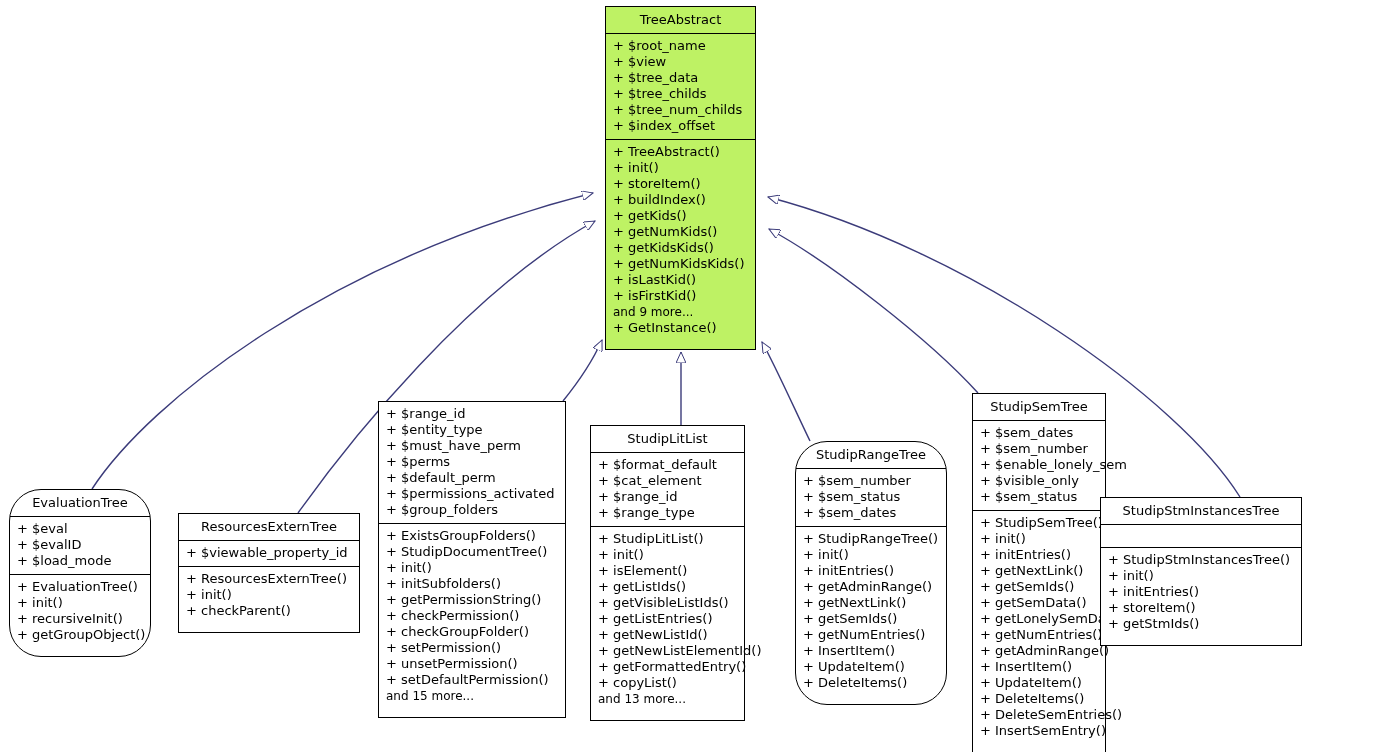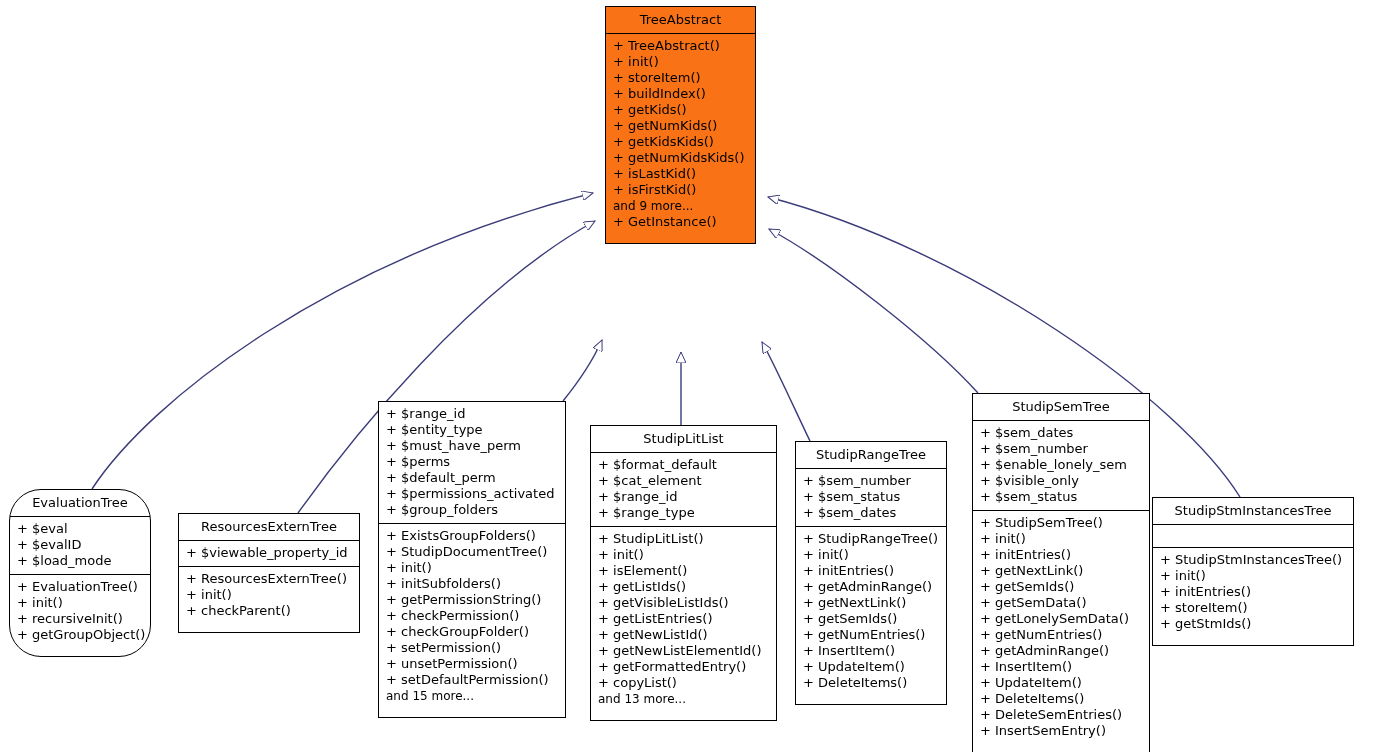--- a/index.html
+++ b/index.html
@@ -26,21 +26,21 @@
     pointer-events: none;
   }
   .uml-class {
     position: absolute;
     box-sizing: border-box;
     border: 1px solid #000000;
     background: #ffffff;
     z-index: 2;
   }
   .uml-class.root {
-    background: #f97316;
+    background: #bef264;
     border: 1px solid #000000;
   }
   .cls-title {
     text-align: center;
     font-size: 13px;
     line-height: 1;
     color: #000000;
     padding: 6px 6px 7px 6px;
     border-bottom: 1px solid #000000;
     white-space: nowrap;
@@ -93,20 +93,28 @@
 
     <path d="M 810,441 C 795,410 775,365 762,342" fill="none" stroke="#3b3b7a" stroke-width="1.4" marker-end="url(#uml-arrow)"></path>
 
     <path d="M 978,393 C 930,340 830,262 769,229" fill="none" stroke="#3b3b7a" stroke-width="1.4" marker-end="url(#uml-arrow)"></path>
 
     <path d="M 1240,497 C 1180,400 970,250 768,197" fill="none" stroke="#3b3b7a" stroke-width="1.4" marker-end="url(#uml-arrow)"></path>
   </svg>
 
 <div class="uml-class root" style="left: 605px; top: 6px; width: 151px;">
       <div class="cls-title">TreeAbstract</div>
+      <div class="cls-attrs">
+        <div class="member">+ $root_name</div>
+        <div class="member">+ $view</div>
+        <div class="member">+ $tree_data</div>
+        <div class="member">+ $tree_childs</div>
+        <div class="member">+ $tree_num_childs</div>
+        <div class="member">+ $index_offset</div>
+      </div>
       <div class="cls-ops">
         <div class="member">+ TreeAbstract()</div>
         <div class="member">+ init()</div>
         <div class="member">+ storeItem()</div>
         <div class="member">+ buildIndex()</div>
         <div class="member">+ getKids()</div>
         <div class="member">+ getNumKids()</div>
         <div class="member">+ getKidsKids()</div>
         <div class="member">+ getNumKidsKids()</div>
         <div class="member">+ isLastKid()</div>
@@ -157,21 +165,21 @@
         <div class="member">+ initSubfolders()</div>
         <div class="member">+ getPermissionString()</div>
         <div class="member">+ checkPermission()</div>
         <div class="member">+ checkGroupFolder()</div>
         <div class="member">+ setPermission()</div>
         <div class="member">+ unsetPermission()</div>
         <div class="member">+ setDefaultPermission()</div>
         <div class="more">and 15 more...</div>
       </div>
     </div>
-    <div class="uml-class" style="left: 590px; top: 425px; width: 187px;">
+    <div class="uml-class" style="left: 590px; top: 425px; width: 155px;">
       <div class="cls-title">StudipLitList</div>
       <div class="cls-attrs">
         <div class="member">+ $format_default</div>
         <div class="member">+ $cat_element</div>
         <div class="member">+ $range_id</div>
         <div class="member">+ $range_type</div>
       </div>
       <div class="cls-ops">
         <div class="member">+ StudipLitList()</div>
         <div class="member">+ init()</div>
@@ -179,41 +187,41 @@
         <div class="member">+ getListIds()</div>
         <div class="member">+ getVisibleListIds()</div>
         <div class="member">+ getListEntries()</div>
         <div class="member">+ getNewListId()</div>
         <div class="member">+ getNewListElementId()</div>
         <div class="member">+ getFormattedEntry()</div>
         <div class="member">+ copyList()</div>
         <div class="more">and 13 more...</div>
       </div>
     </div>
-    <div class="uml-class" style="left: 795px; top: 441px; width: 152px;">
+    <div class="uml-class" style="left: 795px; top: 441px; width: 152px; border-radius: 32px;">
       <div class="cls-title">StudipRangeTree</div>
       <div class="cls-attrs">
         <div class="member">+ $sem_number</div>
         <div class="member">+ $sem_status</div>
         <div class="member">+ $sem_dates</div>
       </div>
       <div class="cls-ops">
         <div class="member">+ StudipRangeTree()</div>
         <div class="member">+ init()</div>
         <div class="member">+ initEntries()</div>
         <div class="member">+ getAdminRange()</div>
         <div class="member">+ getNextLink()</div>
         <div class="member">+ getSemIds()</div>
         <div class="member">+ getNumEntries()</div>
         <div class="member">+ InsertItem()</div>
         <div class="member">+ UpdateItem()</div>
         <div class="member">+ DeleteItems()</div>
       </div>
     </div>
-    <div class="uml-class" style="left: 972px; top: 393px; width: 178px;">
+    <div class="uml-class" style="left: 972px; top: 393px; width: 134px;">
       <div class="cls-title">StudipSemTree</div>
       <div class="cls-attrs">
         <div class="member">+ $sem_dates</div>
         <div class="member">+ $sem_number</div>
         <div class="member">+ $enable_lonely_sem</div>
         <div class="member">+ $visible_only</div>
         <div class="member">+ $sem_status</div>
       </div>
       <div class="cls-ops">
         <div class="member">+ StudipSemTree()</div>
@@ -225,21 +233,21 @@
         <div class="member">+ getLonelySemData()</div>
         <div class="member">+ getNumEntries()</div>
         <div class="member">+ getAdminRange()</div>
         <div class="member">+ InsertItem()</div>
         <div class="member">+ UpdateItem()</div>
         <div class="member">+ DeleteItems()</div>
         <div class="member">+ DeleteSemEntries()</div>
         <div class="member">+ InsertSemEntry()</div>
       </div>
     </div>
-    <div class="uml-class" style="left: 1152px; top: 497px; width: 202px;">
+    <div class="uml-class" style="left: 1100px; top: 497px; width: 202px;">
       <div class="cls-title">StudipStmInstancesTree</div>
       <div class="cls-attrs empty"></div>
       <div class="cls-ops">
         <div class="member">+ StudipStmInstancesTree()</div>
         <div class="member">+ init()</div>
         <div class="member">+ initEntries()</div>
         <div class="member">+ storeItem()</div>
         <div class="member">+ getStmIds()</div>
       </div>
     </div>

